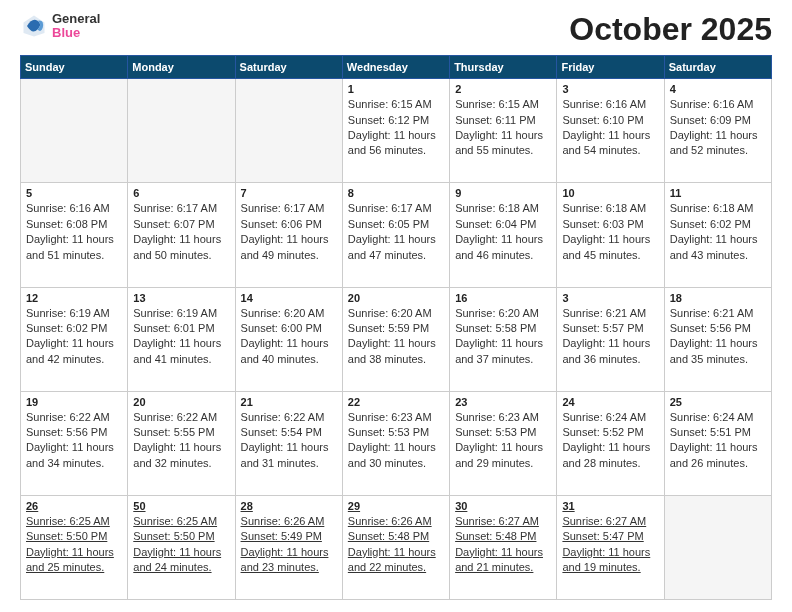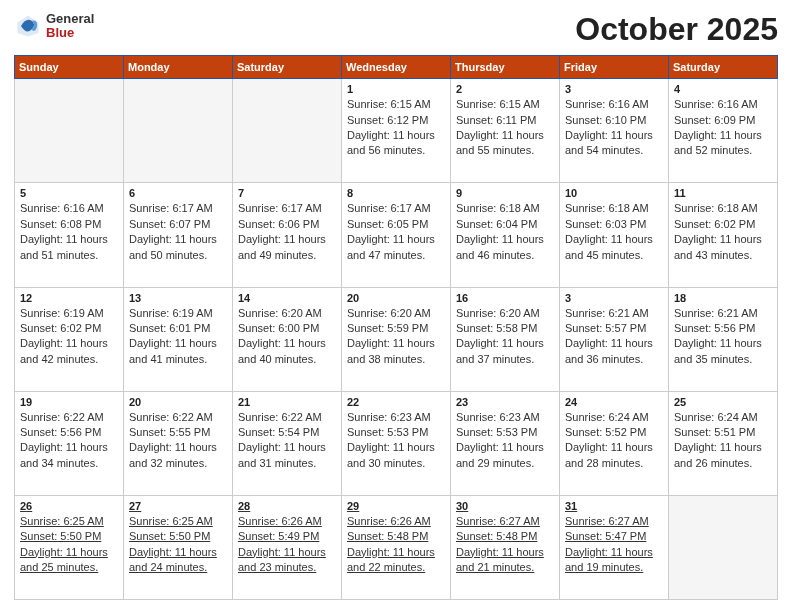--- a/index.html
+++ b/index.html
@@ -6,21 +6,21 @@
     body {
       width: 792px;
       height: 612px;
       font-family: Arial, sans-serif;
       background: #fff;
       overflow: hidden;
     }
     .page {
       width: 792px;
       height: 612px;
-      padding: 12px 14px;
+      padding: 12px 20px;
       display: flex;
       flex-direction: column;
     }
     .header {
       display: flex;
       justify-content: space-between;
       align-items: flex-start;
       margin-bottom: 8px;
     }
     .logo {
@@ -29,21 +29,21 @@
       gap: 4px;
     }
     .logo-text {
       display: flex;
       flex-direction: column;
       font-size: 13px;
       font-weight: bold;
       line-height: 1.1;
     }
     .logo-text .general { color: #333; }
-    .logo-text .blue { color: #b91c1c; }
+    .logo-text .blue { color: #ec4899; }
     .logo-icon {
       width: 28px;
       height: 28px;
     }
     .title-block {
       text-align: left;
     }
     .month-title {
       font-size: 32px;
       font-weight: bold;
@@ -55,21 +55,21 @@
       color: #444;
     }
     .calendar {
       flex: 1;
       border: 1px solid #ccc;
       border-collapse: collapse;
       width: 100%;
       table-layout: fixed;
     }
     .calendar th {
-      background: #c2410c;
+      background: #0c4a6e;
       color: #fff;
       font-size: 11px;
       font-weight: bold;
       padding: 5px 4px;
       text-align: left;
       border: 1px solid #2555a0;
     }
     .calendar td {
       border: 1px solid #ccc;
       vertical-align: top;
@@ -243,21 +243,21 @@
             <span class="day-num">25</span>
             <div class="day-info">Sunrise: 6:24 AM<br>Sunset: 5:51 PM<br>Daylight: 11 hours and 26 minutes.</div>
           </td>
         </tr>
         <tr>
           <td>
             <span class="day-num">26</span>
             <div class="day-info">Sunrise: 6:25 AM<br>Sunset: 5:50 PM<br>Daylight: 11 hours and 25 minutes.</div>
           </td>
           <td>
-            <span class="day-num">27</span>
+            <span class="day-num">50</span>
             <div class="day-info">Sunrise: 6:25 AM<br>Sunset: 5:50 PM<br>Daylight: 11 hours and 24 minutes.</div>
           </td>
           <td>
             <span class="day-num">28</span>
             <div class="day-info">Sunrise: 6:26 AM<br>Sunset: 5:49 PM<br>Daylight: 11 hours and 23 minutes.</div>
           </td>
           <td>
             <span class="day-num">29</span>
             <div class="day-info">Sunrise: 6:26 AM<br>Sunset: 5:48 PM<br>Daylight: 11 hours and 22 minutes.</div>
           </td>

